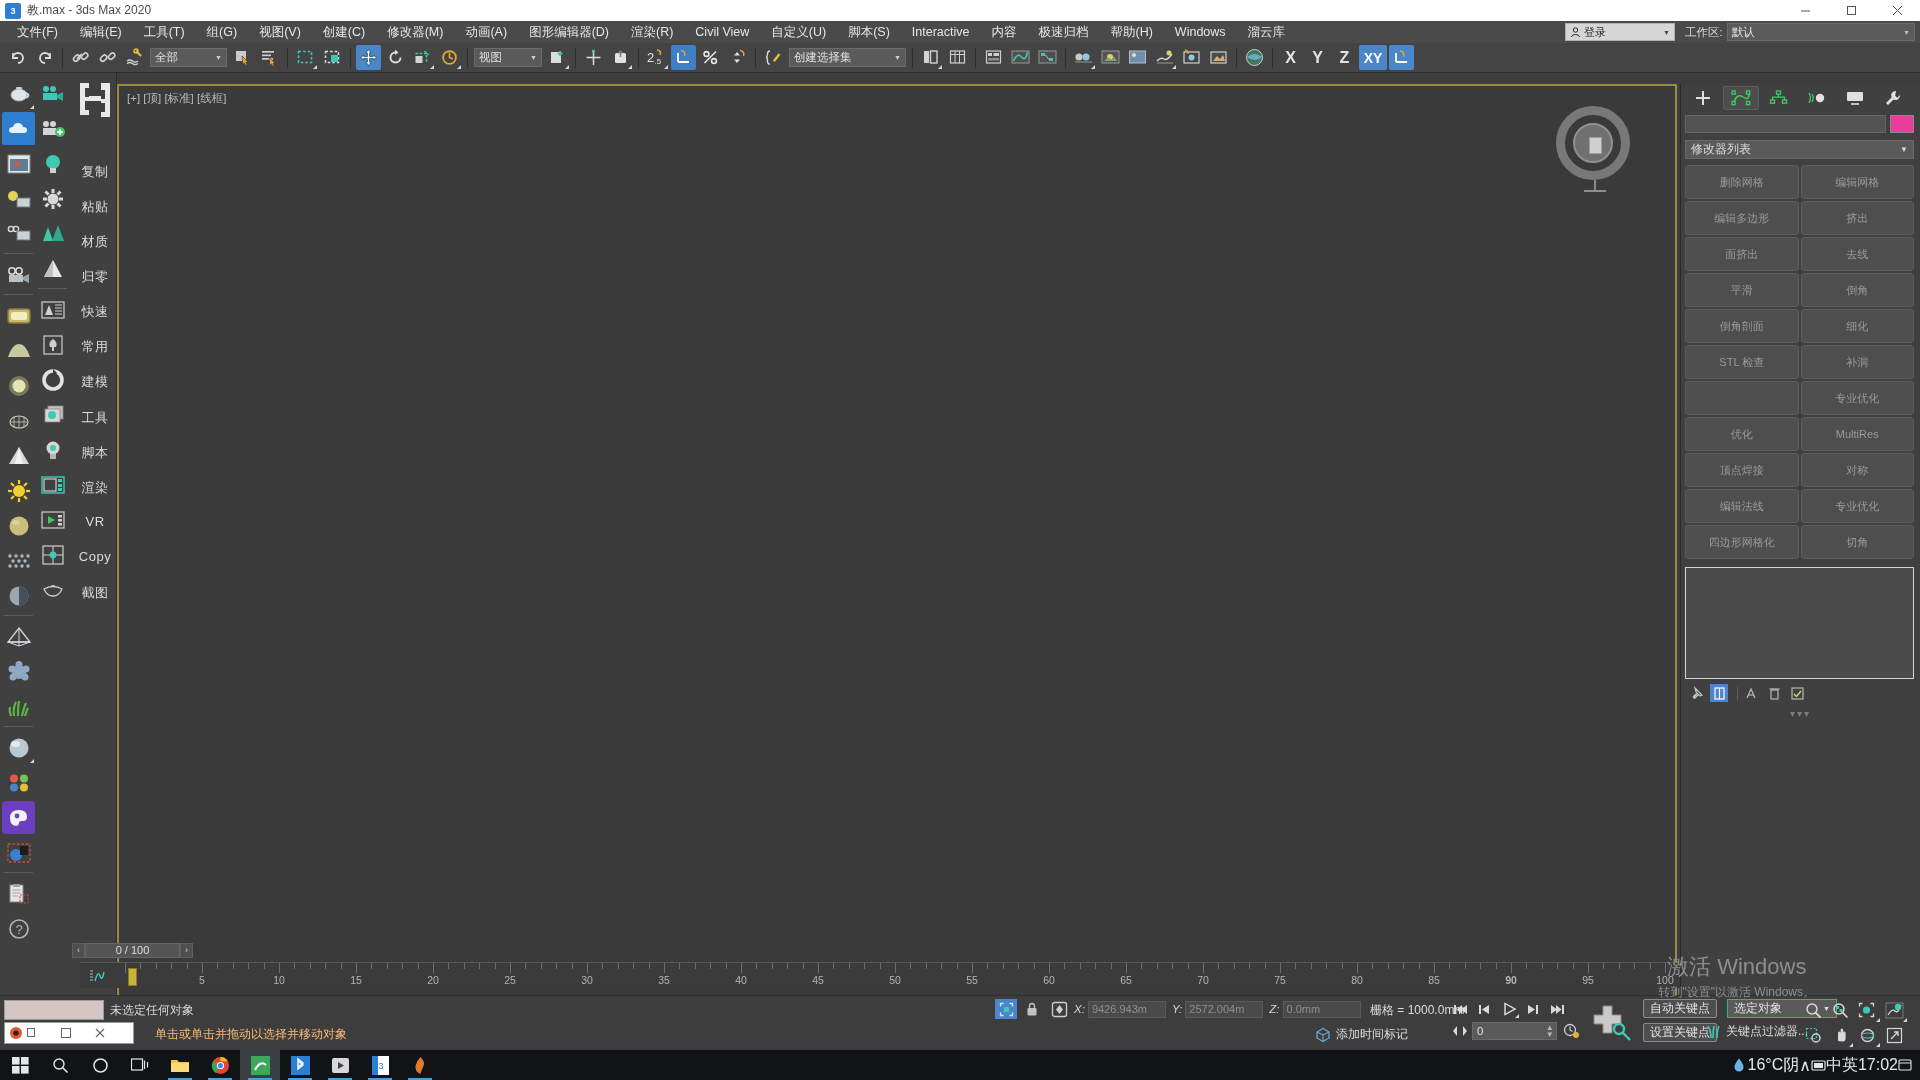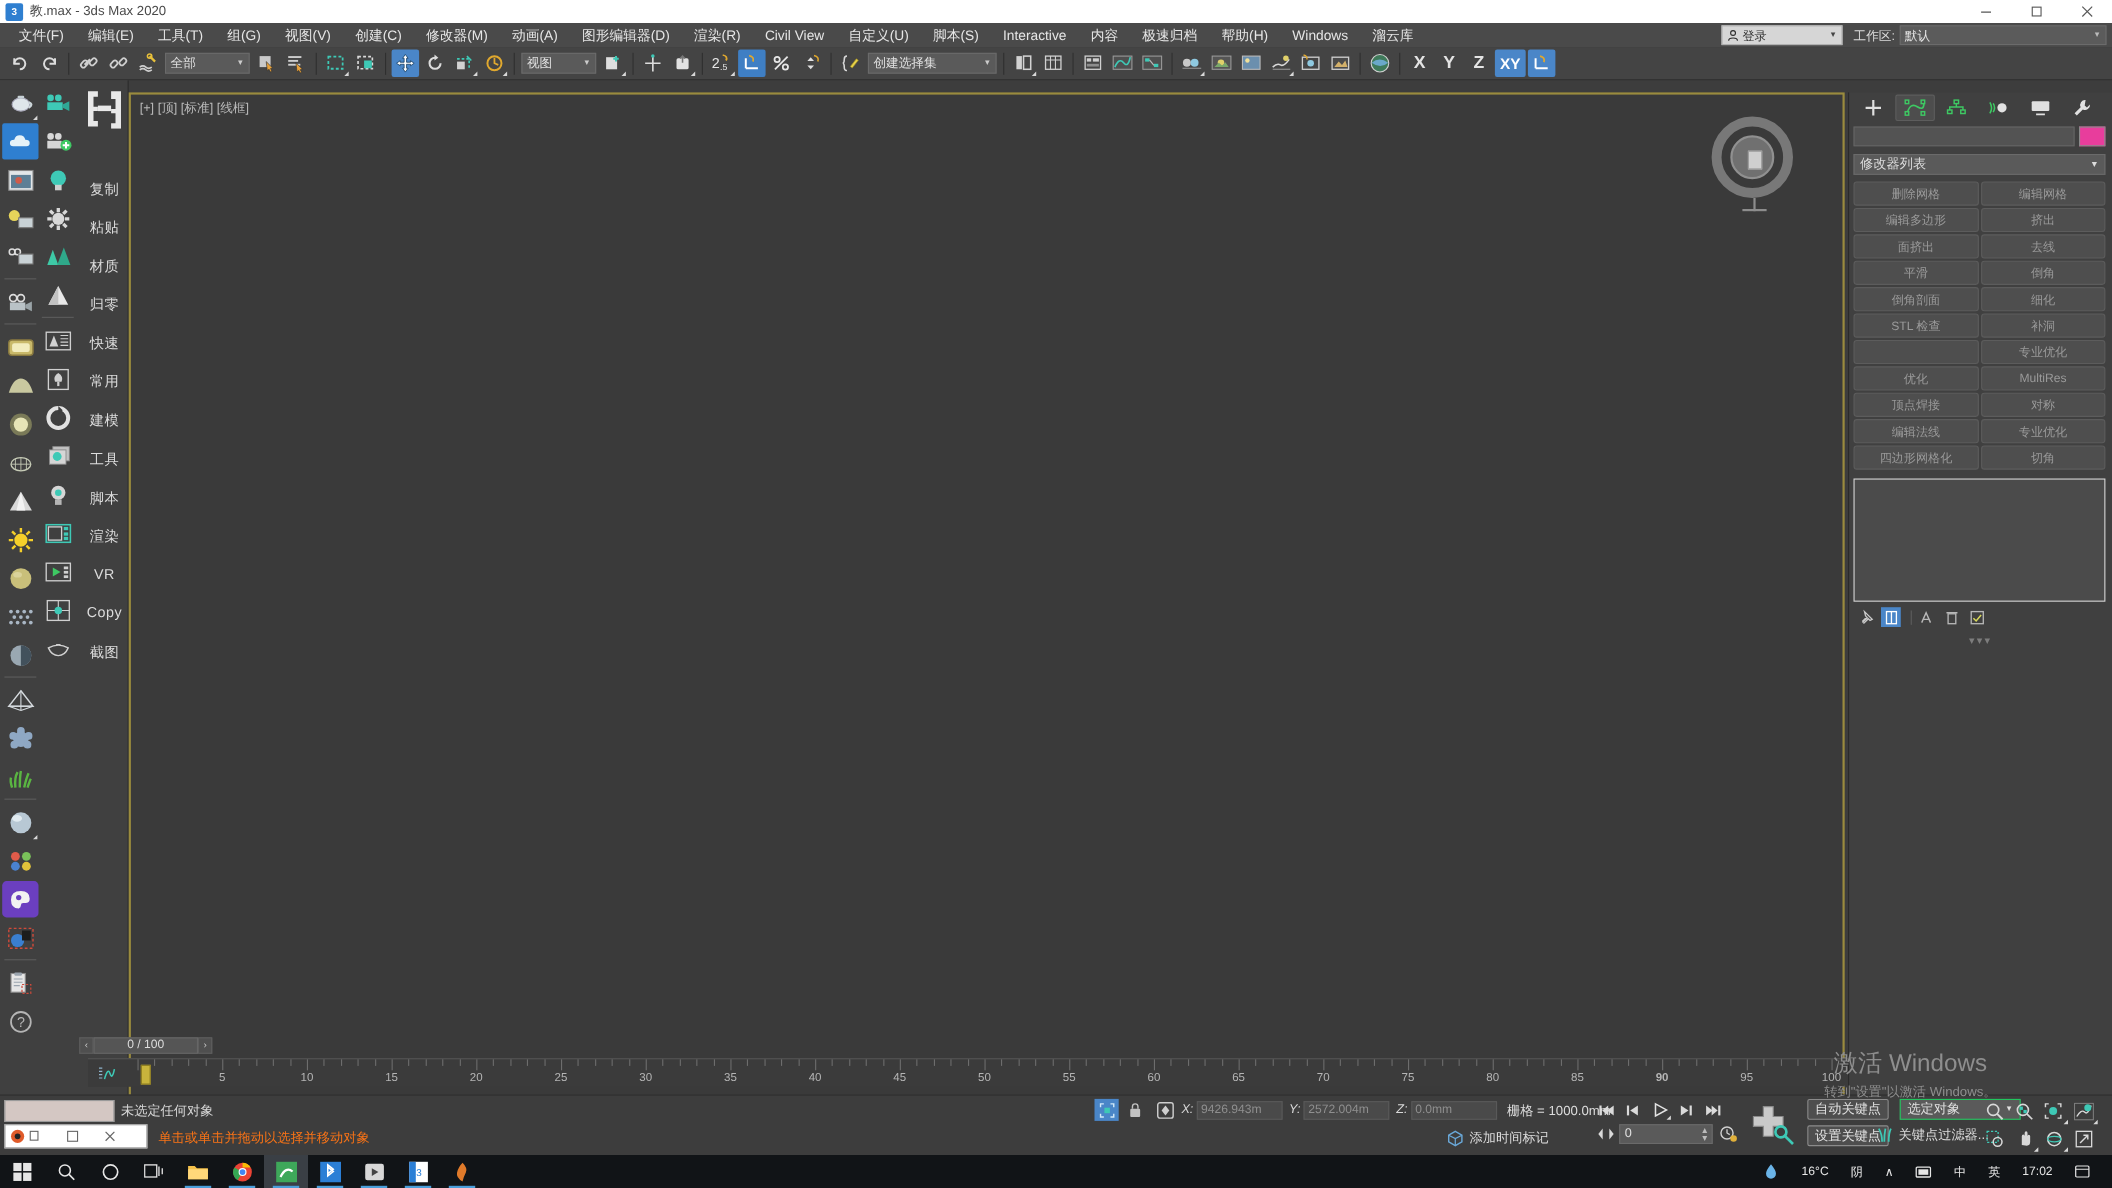--- a/index.html
+++ b/index.html
@@ -132,21 +132,21 @@
   .rp-namerow{ display:flex;align-items:center;padding:3px 6px 3px 4px; }
   .rp-name{ flex:1;height:18px;background:#535353;border:1px solid #656565; }
   .rp-color{ width:24px;height:18px;background:#e83d9c;border:1px solid #8a8a8a;margin-left:4px; }
   .rp-modlist{
     margin:4px 6px 4px 4px; height:19px; background:#5a5a5a; border:1px solid #6a6a6a;
     display:flex;align-items:center;padding:0 5px;color:#dcdcdc;font-size:12px;
   }
   .rp-modlist .arr{ margin-left:auto;font-size:8px; }
   .btngrid{ display:grid;grid-template-columns:1fr 1fr; gap:2px; padding:2px 6px 2px 4px; }
   .gbtn{
-    height:22px;background:#4e4e4e;border:1px solid #5c5c5c;border-radius:3px;
+    height:34px;background:#4e4e4e;border:1px solid #5c5c5c;border-radius:3px;
     display:flex;align-items:center;justify-content:center;color:#9a9a9a;font-size:11px;
   }
   .modstack{
     margin:6px 6px 0 4px; height:112px; background:#4b4b4b;
     border:1px solid #d4d4d4;
   }
   .modicons{ display:flex;align-items:center;padding:5px 4px 0 6px; }
   .micon{ width:18px;height:18px;display:flex;align-items:center;justify-content:center;margin-right:5px; }
   .micon.sel{ background:#4a86c8; }
   .mdiv{ width:1px;height:13px;background:#5e5e5e;margin:0 4px; }
@@ -175,21 +175,21 @@
   
   .statusbar{
     position:absolute; left:0; top:995px; width:1920px; height:55px;
     background:#3d3d3d; border-top:1px solid #2e2e2e;
   }
   .maxscript2{
     position:absolute;left:4px;top:26px;width:130px;height:22px;background:#fff;border:1px solid #9a9a9a;
     display:flex;align-items:center;padding:0 4px;
   }
   .sel-text{ position:absolute;left:110px;top:6px;color:#d8d8d8;font-size:12px; }
-  .prompt-text{ position:absolute;left:144px;top:30px;color:#f97316;font-size:12px; }
+  .prompt-text{ position:absolute;left:155px;top:30px;color:#fdba74;font-size:12px; }
   .cfield{ display:flex;align-items:center;color:#d9d9d9;font-size:11.5px; }
   .cfield .lbl{ margin-right:3px; font-style:italic; }
   .cfield .val{ width:78px;height:17px;background:#4a4a4a;border:1px solid #595959;
                 color:#8f8f8f;font-size:11px;display:flex;align-items:center;padding:0 3px; }
   .grid-txt{ position:absolute;left:1370px;top:6px;color:#dcdcdc;font-size:12px; }
   .addkey{ position:absolute;left:1315px;top:30px;display:flex;align-items:center;color:#dcdcdc;font-size:12px; }
   .playback{ position:absolute;left:1450px;top:3px;display:flex;align-items:center;gap:2px; }
   .pbtn{ width:22px;height:20px;display:flex;align-items:center;justify-content:center;color:#dadada;font-size:11px;position:relative; }
   .framebox{ position:absolute;left:1472px;top:26px;width:85px;height:18px;background:#5a5a5a;border:1px solid #6a6a6a;
              display:flex;align-items:center;padding:0 4px;color:#e0e0e0;font-size:11.5px; }
@@ -208,21 +208,21 @@
   .wm2{ font-size:12px; margin-top:2px; }
 
   
   .taskbar{
     position:absolute; left:0; top:1050px; width:1920px; height:30px;
     background:#111417; display:flex; align-items:center;
   }
   .tb-ico{ width:40px;height:30px;display:flex;align-items:center;justify-content:center;position:relative; }
   .tb-ico.running::after{ content:''; position:absolute;bottom:0;left:8px;width:24px;height:2px;background:#4a9eda; }
   .tb-ico.active{ background:#3a3f45; }
-  .tray{ position:absolute;right:0;top:0;height:30px;display:flex;align-items:center;color:#e6e6e6;font-size:11px;gap:20px;padding-right:20px; }
+  .tray{ position:absolute;right:0;top:0;height:30px;display:flex;align-items:center;color:#e6e6e6;font-size:16px;gap:0;padding-right:8px; }
   .tray span{ white-space:nowrap; }
 
   svg{ display:block; }
 </style>
 </head>
 <body>
 
 <div class="app">
 
   <div class="titlebar">

